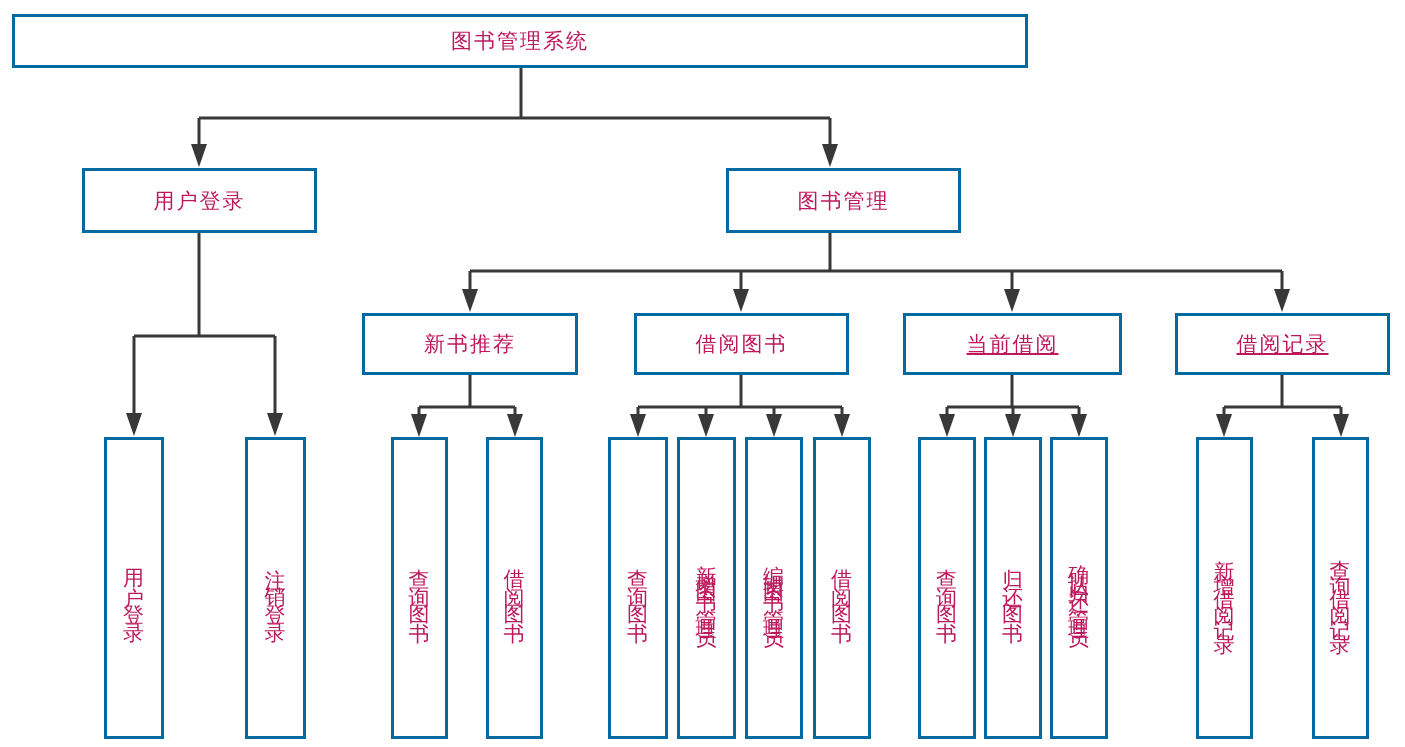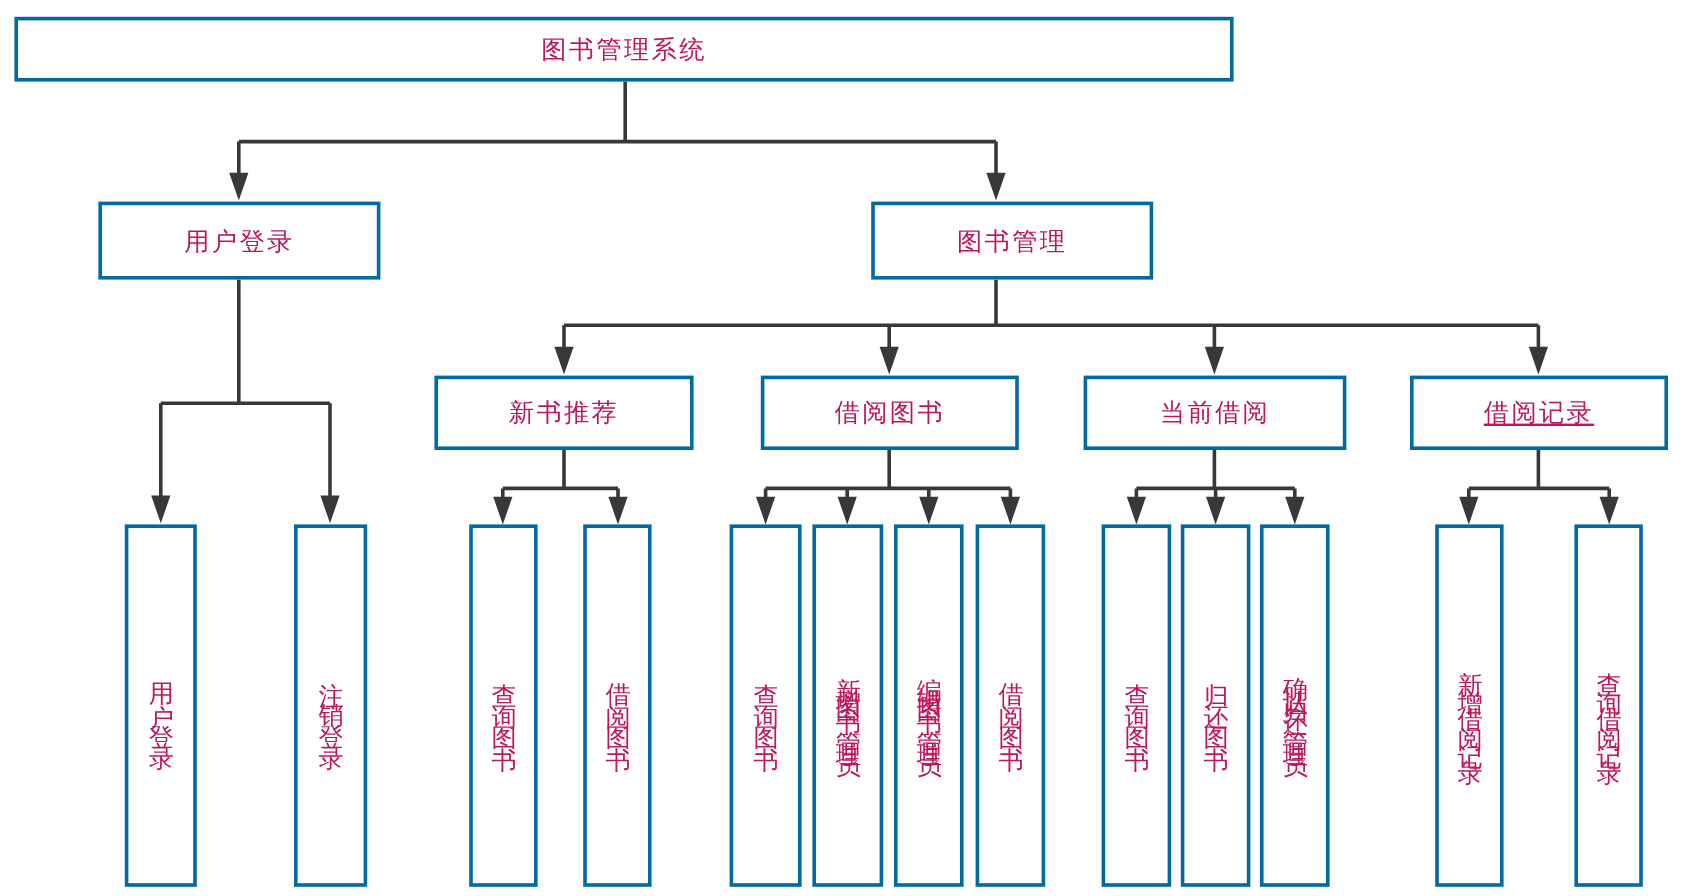--- a/index.html
+++ b/index.html
@@ -107,21 +107,21 @@
   <div class="box h" style="left:712px; top:168px; width:235px; height:65px;margin-left:14px;">
     <span>图书管理</span>
   </div>
 
   <div class="box h" style="left:362px; top:313px; width:216px; height:62px;">
     <span>新书推荐</span>
   </div>
   <div class="box h" style="left:634px; top:313px; width:215px; height:62px;">
     <span>借阅图书</span>
   </div>
-  <div class="box h" style="left:903px; top:313px; width:219px; height:62px;">
+  <div class="box h" style="left:903px; top:313px; width:219px; height:62px;text-decoration:underline;">
     <span>当前借阅</span>
   </div>
   <div class="box h" style="left:1175px; top:313px; width:215px; height:62px;text-decoration:underline;">
     <span>借阅记录</span>
   </div>
 
   <div class="box v" style="left:104px; top:437px; width:60px; height:302px;">
     <span class="ls4">用户登录</span>
   </div>
   <div class="box v" style="left:245px; top:437px; width:61px; height:302px;">

